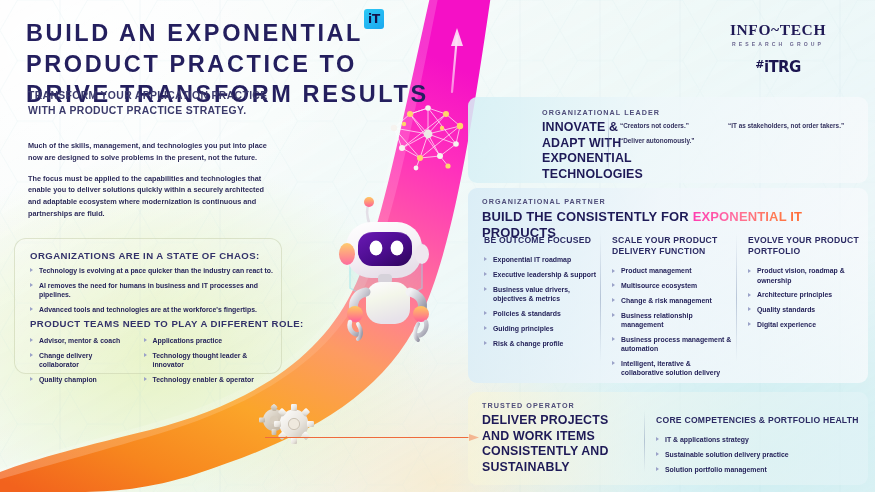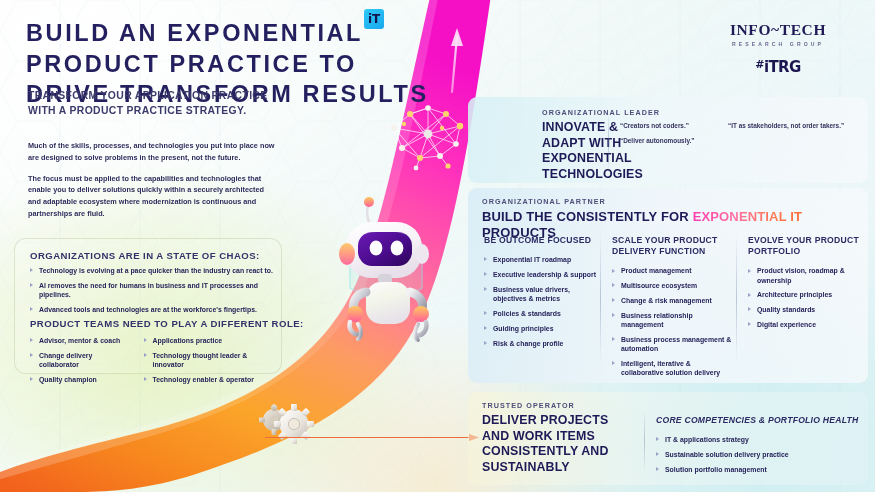--- a/index.html
+++ b/index.html
@@ -356,21 +356,21 @@
   </svg>
 
   <div class="headline">
     <span>BUILD AN EXPONENTIAL</span><span class="it-badge">iT</span><br>
     <span>PRODUCT PRACTICE TO</span><br>
     <span>DRIVE TRANSFORM RESULTS</span>
   </div>
 
   <div class="intro-head">TRANSFORM YOUR APPLICATION PRACTICE WITH A PRODUCT PRACTICE STRATEGY.</div>
   <div class="intro-body">
-    <p>Much of the skills, processes, and technologies you put into place now are designed to solve problems in the present, not the future.</p>
+    <p>Much of the skills, management, and technologies you put into place now are designed to solve problems in the present, not the future.</p>
     <p>The focus must be applied to the capabilities and technologies that enable you to deliver solutions quickly within a securely architected and adaptable ecosystem where modernization is continuous and partnerships are fluid.</p>
   </div>
 
   <div class="logo-wrap">
     <div class="logo-main">INFO~TECH</div>
     <div class="logo-sub">RESEARCH GROUP</div>
     <div class="logo-itrg"><span class="hash">#</span><span>iTRG</span></div>
   </div>
 
   <div class="chaos-panel"></div>
@@ -452,21 +452,21 @@
     </ul>
   </div>
 
   <div class="card card-operator"></div>
   <div style="position:absolute; left:482px; top:401px; width:150px;">
     <div class="eyebrow">TRUSTED OPERATOR</div>
     <div class="bighead">DELIVER PROJECTS AND WORK ITEMS CONSISTENTLY AND SUSTAINABLY</div>
   </div>
   <div class="vrule" style="left:644px; top:410px; height:62px;"></div>
   <div style="position:absolute; left:656px; top:415px; width:210px;">
-    <div class="colhead" style="font-style:italic;">CORE COMPETENCIES &amp; PORTFOLIO HEALTH</div>
+    <div class="colhead" style="">CORE COMPETENCIES &amp; PORTFOLIO HEALTH</div>
     <ul>
       <li class="bullet">IT &amp; applications strategy</li>
       <li class="bullet">Sustainable solution delivery practice</li>
       <li class="bullet">Solution portfolio management</li>
     </ul>
   </div>
 
 </div>
 
 </body></html>

